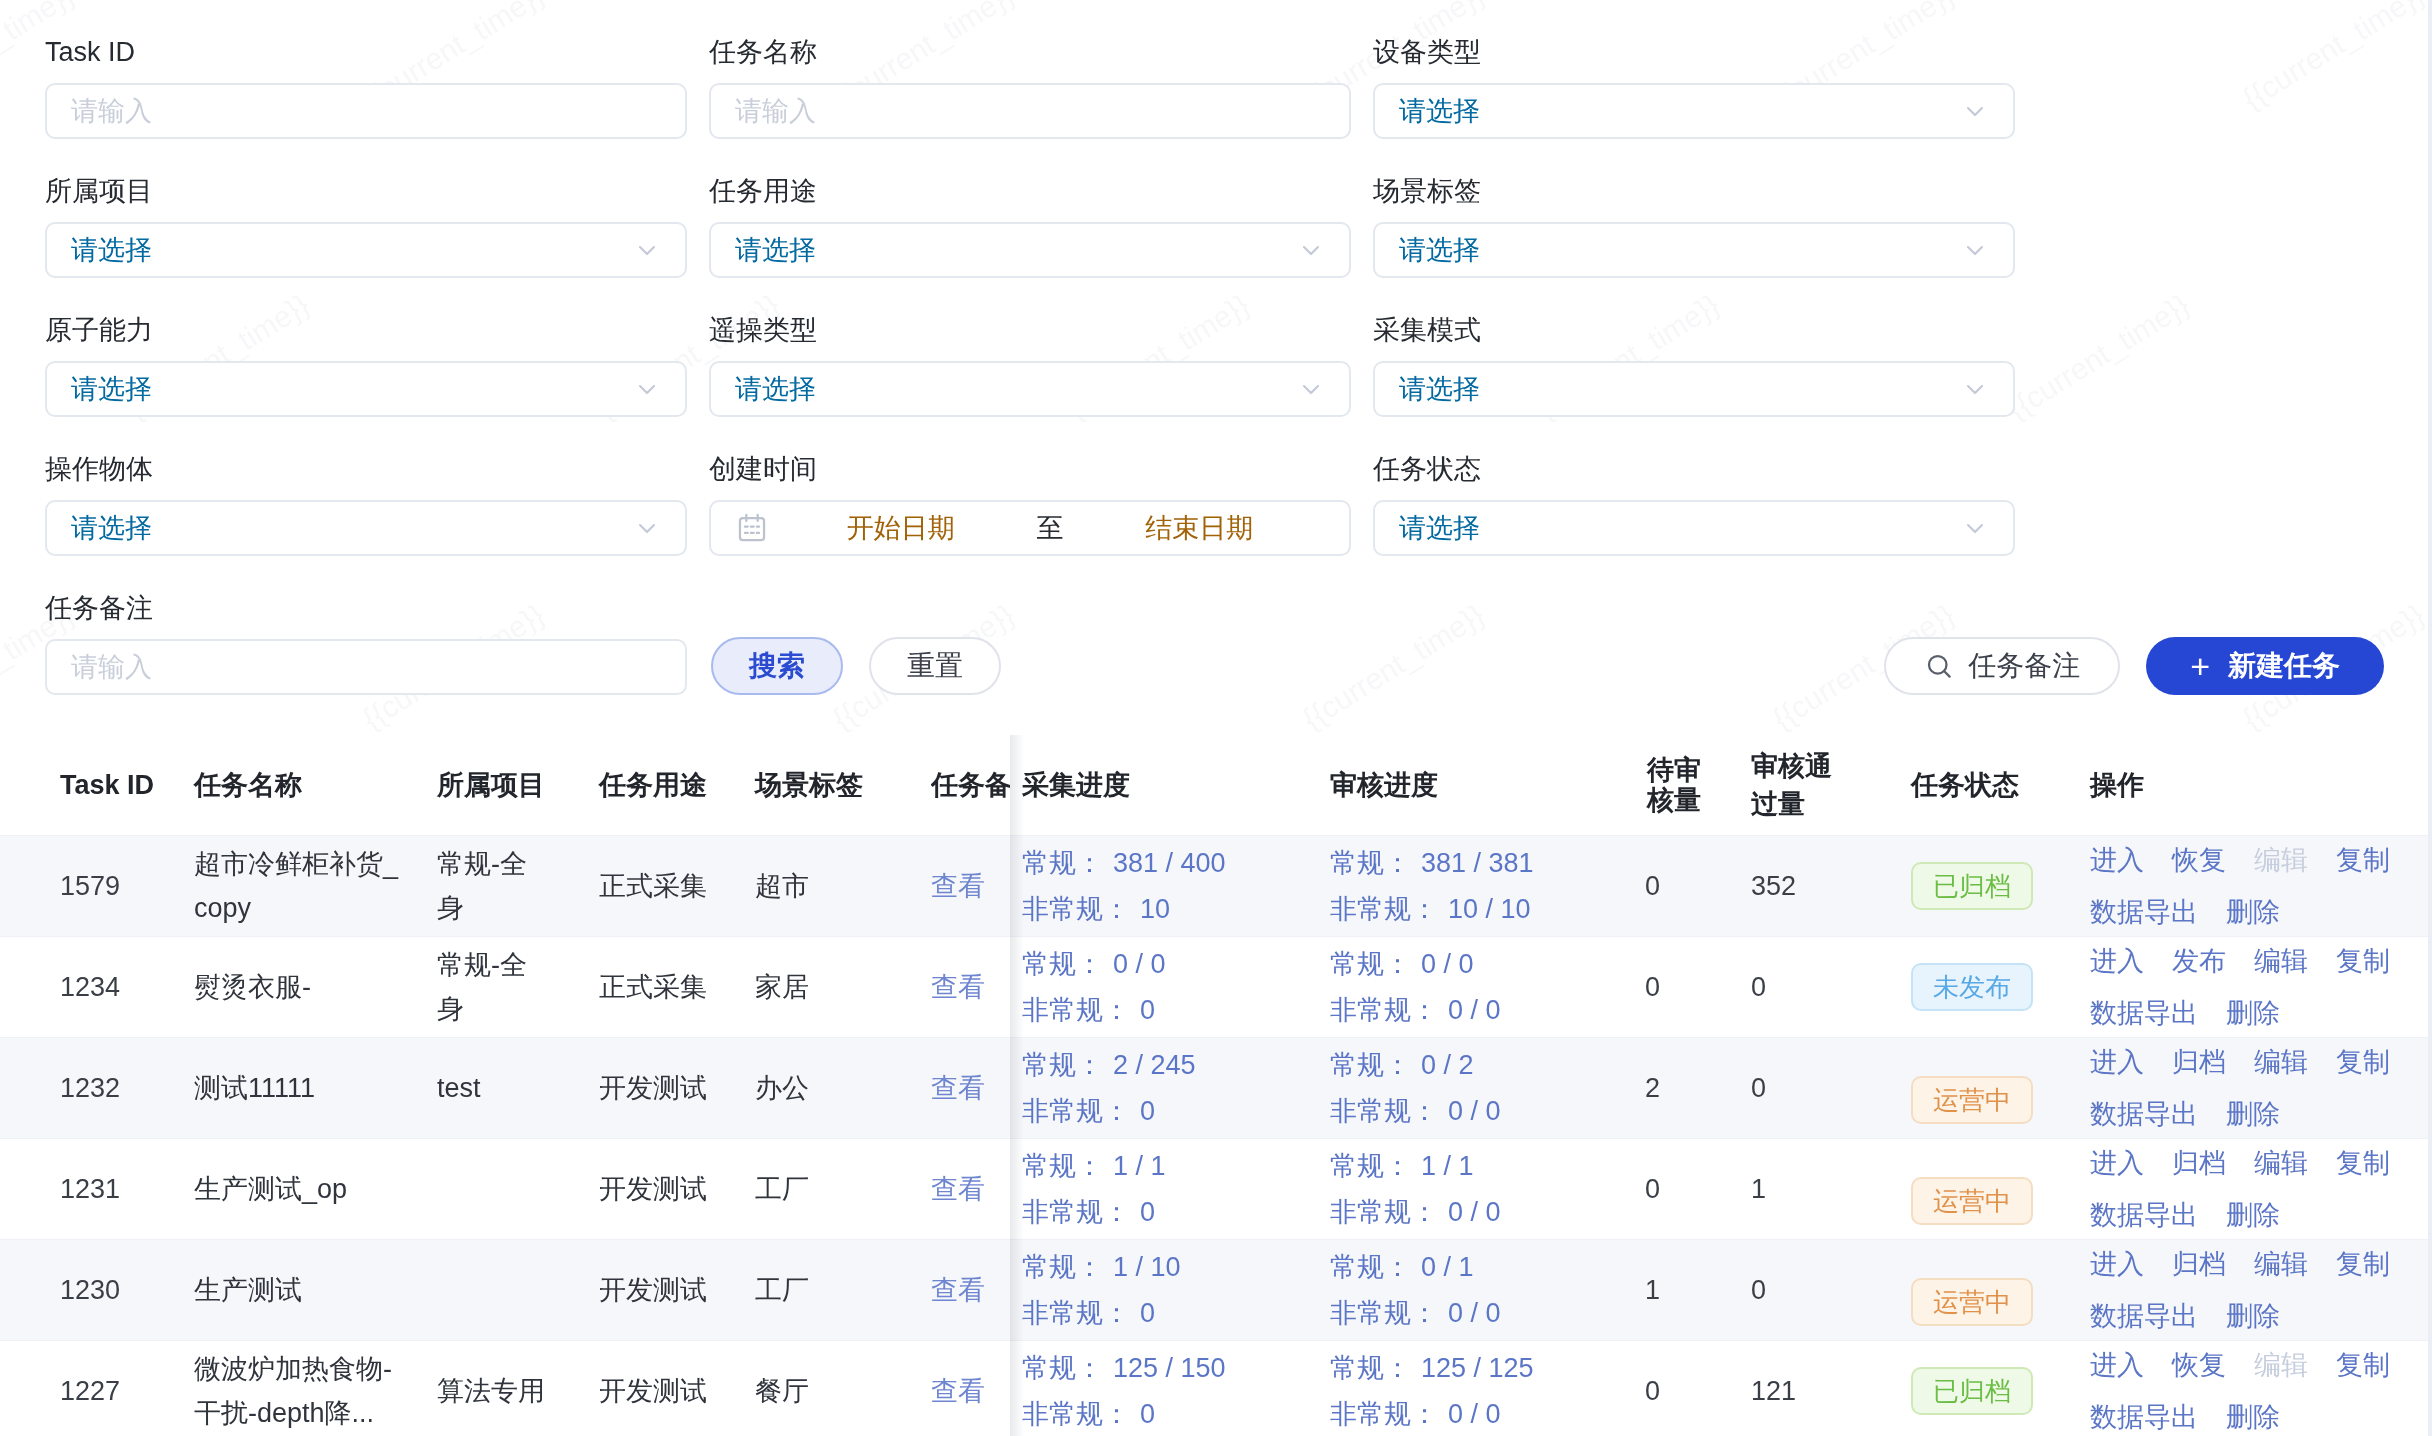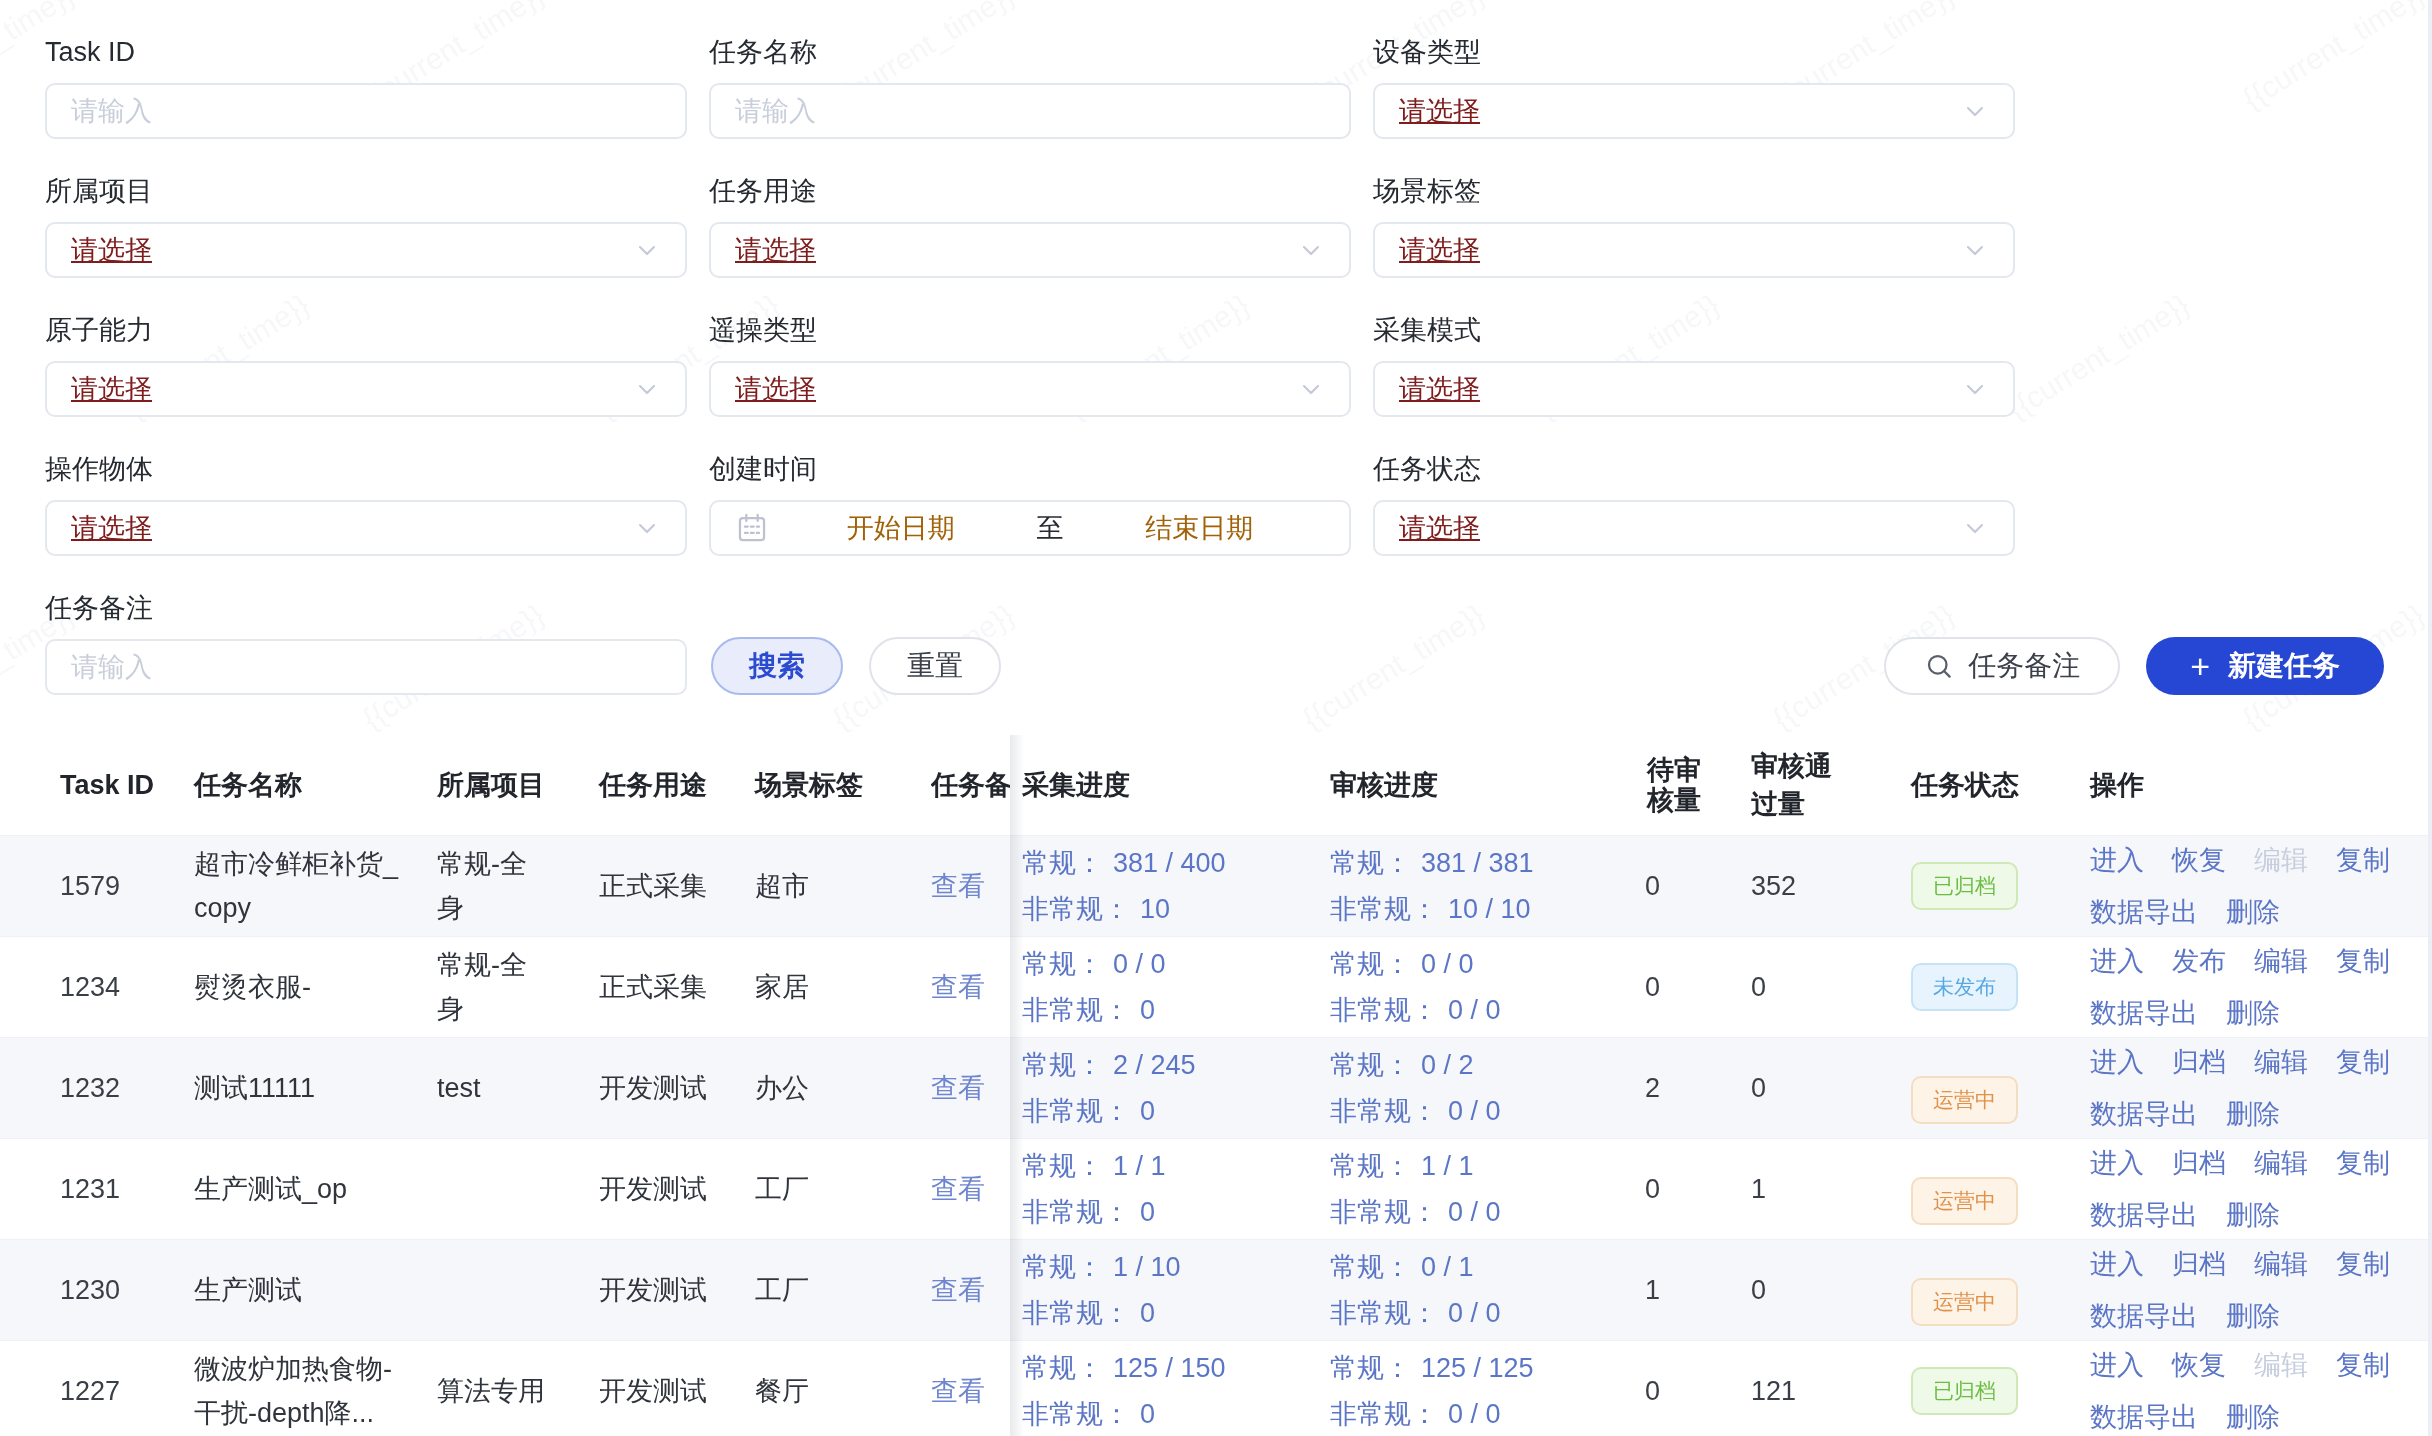--- a/index.html
+++ b/index.html
@@ -13,21 +13,21 @@
 
   
   .filters{display:grid;grid-template-columns:642px 642px 642px;column-gap:22px;
            row-gap:36px;padding:36px 0 0 45px;}
   .field{display:block;}
   .flabel{font-size:27px;color:#262a31;margin-bottom:15px;line-height:32px;}
   .control{height:56px;border:2px solid #e3e7ee;border-radius:10px;background:#fff;
            display:flex;align-items:center;padding:8px 24px;box-sizing:border-box;font-size:27px;}
   input.control{width:100%;color:#30343c;outline:none;}
   input.control::placeholder{color:#c9cfda;}
-  .select .ph{color:#7f1d1d;flex:1;text-decoration:underline;}
+  .select .ph{color:#0369a1;flex:1;}
   .chev{display:flex;align-items:center;}
   .range{padding:0 24px;}
   .range .ph{color:#a16207;}
   .range .seg{flex:1;text-align:center;}
   .range .sep{color:#262a31;margin:0 10px;font-size:27px;}
   .cal{display:flex;align-items:center;margin-right:6px;}
 
   
   .last-row{display:flex;align-items:flex-end;padding:0 48px 0 45px;margin-top:36px;}
   .remark-field{width:642px;}
@@ -58,21 +58,21 @@
   .c8{padding-left:16px;}
   .c9{padding-left:2px;}
   .c10{padding-left:2px;}
   .wrapnarrow{width:58px;word-break:break-all;line-height:30px;text-align:center;}
   .wrapmed{width:86px;word-break:break-all;line-height:38px;}
   .num{color:#3a3e46;}
   .view-link{color:#6e85cf;cursor:pointer;}
   .prog{color:#5b76c6;line-height:46px;}
   .prog .pval{margin-left:10px;}
   .badge{display:inline-block;height:44px;line-height:44px;padding:0 20px;border-radius:10px;
-         font-size:21px;box-sizing:content-box;border:2px solid transparent;}
+         font-size:26px;box-sizing:content-box;border:2px solid transparent;}
   .badge-green{background:#eff9e8;border-color:#cfe9b6;color:#6cbd45;}
   .badge-blue{background:#e8f4fd;border-color:#c5e3f7;color:#57a8e4;}
   .badge-orange{background:#fdf3e7;border-color:#f4ddc1;color:#e0914a;margin-top:24px;}
   .actions{display:flex;flex-wrap:wrap;column-gap:28px;row-gap:4px;width:318px;line-height:48px;}
   .action{color:#5b76c6;cursor:pointer;white-space:nowrap;}
   .action.disabled{color:#c6cede;cursor:default;}
   .fixed-shadow{position:absolute;top:0;bottom:0;left:1010px;width:14px;pointer-events:none;
     background:linear-gradient(to right,rgba(50,60,80,0.11),rgba(50,60,80,0));}
   .vtrack{position:absolute;top:0;bottom:0;right:0;width:4px;background:#eceef5;z-index:2;}
 </style>

